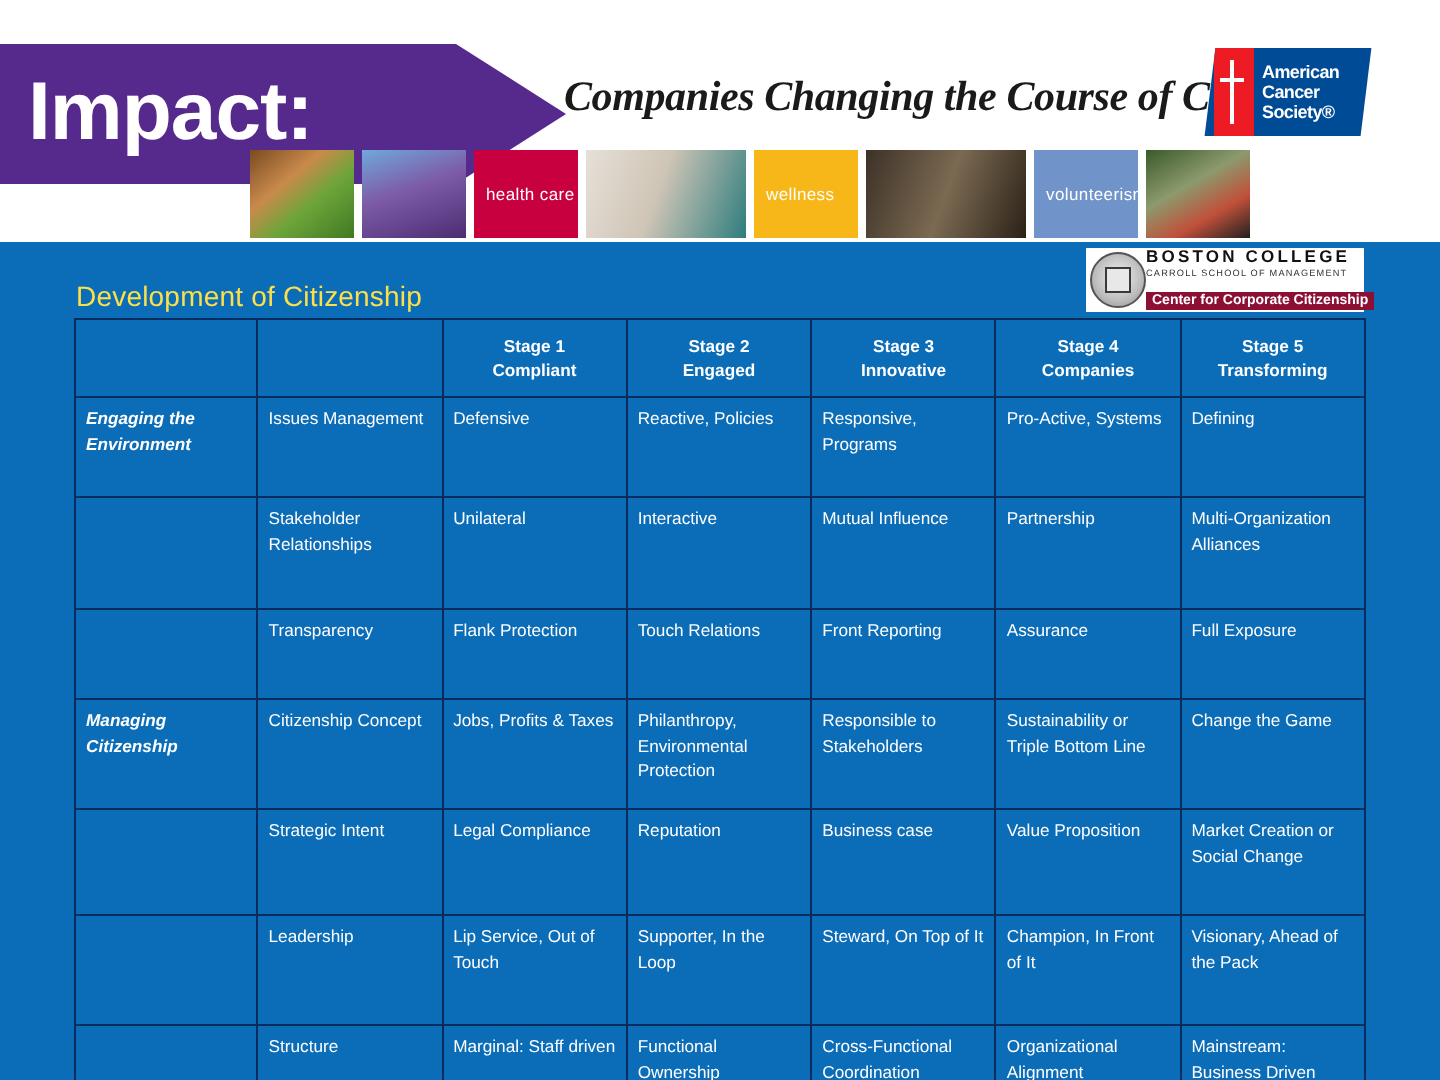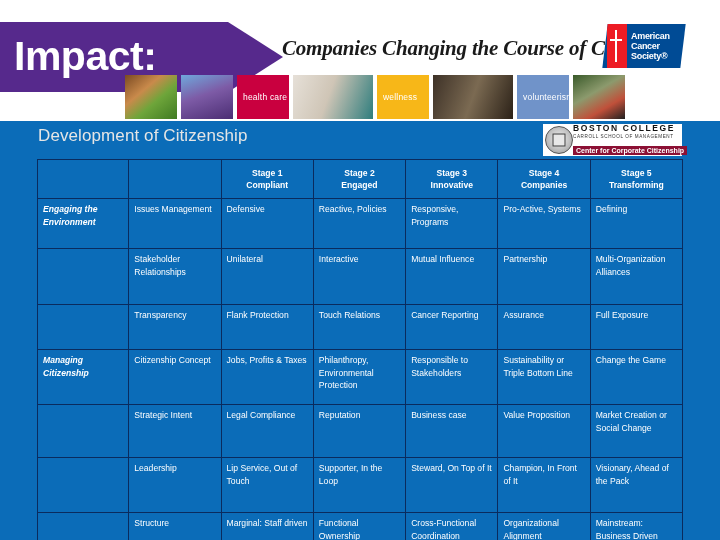--- a/index.html
+++ b/index.html
@@ -149,23 +149,23 @@
   
   .content {
     position: relative;
     width: 720px;
     height: 419px;
     background: #0b6cb8;
   }
   .page-title {
     position: absolute;
     left: 38px;
-    top: 3px;
-    color: #e5e5e5;
-    font-size: 17px;
+    top: 15px;
+    color: #fde047;
+    font-size: 14px;
     font-weight: normal;
     letter-spacing: 0.1px;
     line-height: 24px;
   }
 
   
   .bc-logo {
     position: absolute;
     left: 543px;
     top: 3px;
@@ -388,21 +388,21 @@
         <td>Interactive</td>
         <td>Mutual Influence</td>
         <td>Partnership</td>
         <td>Multi-Organization Alliances</td>
       </tr>
       <tr class="r3">
         <td class="group-label"></td>
         <td class="aspect">Transparency</td>
         <td>Flank Protection</td>
         <td>Touch Relations</td>
-        <td>Cancer Reporting</td>
+        <td>Front Reporting</td>
         <td>Assurance</td>
         <td>Full Exposure</td>
       </tr>
       <tr class="r4">
         <td class="group-label">Managing Citizenship</td>
         <td class="aspect">Citizenship Concept</td>
         <td>Jobs, Profits &amp; Taxes</td>
         <td>Philanthropy, Environmental Protection</td>
         <td>Responsible to Stakeholders</td>
         <td>Sustainability or Triple Bottom Line</td>

